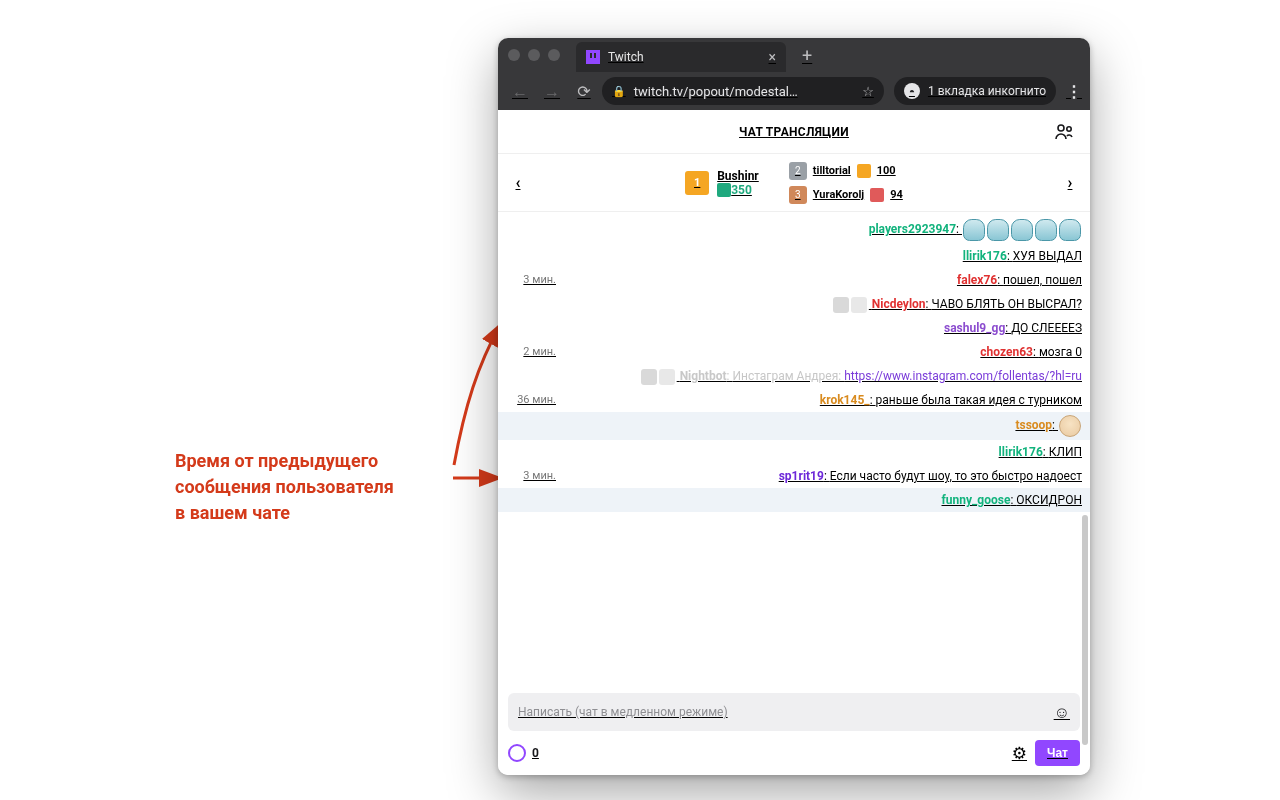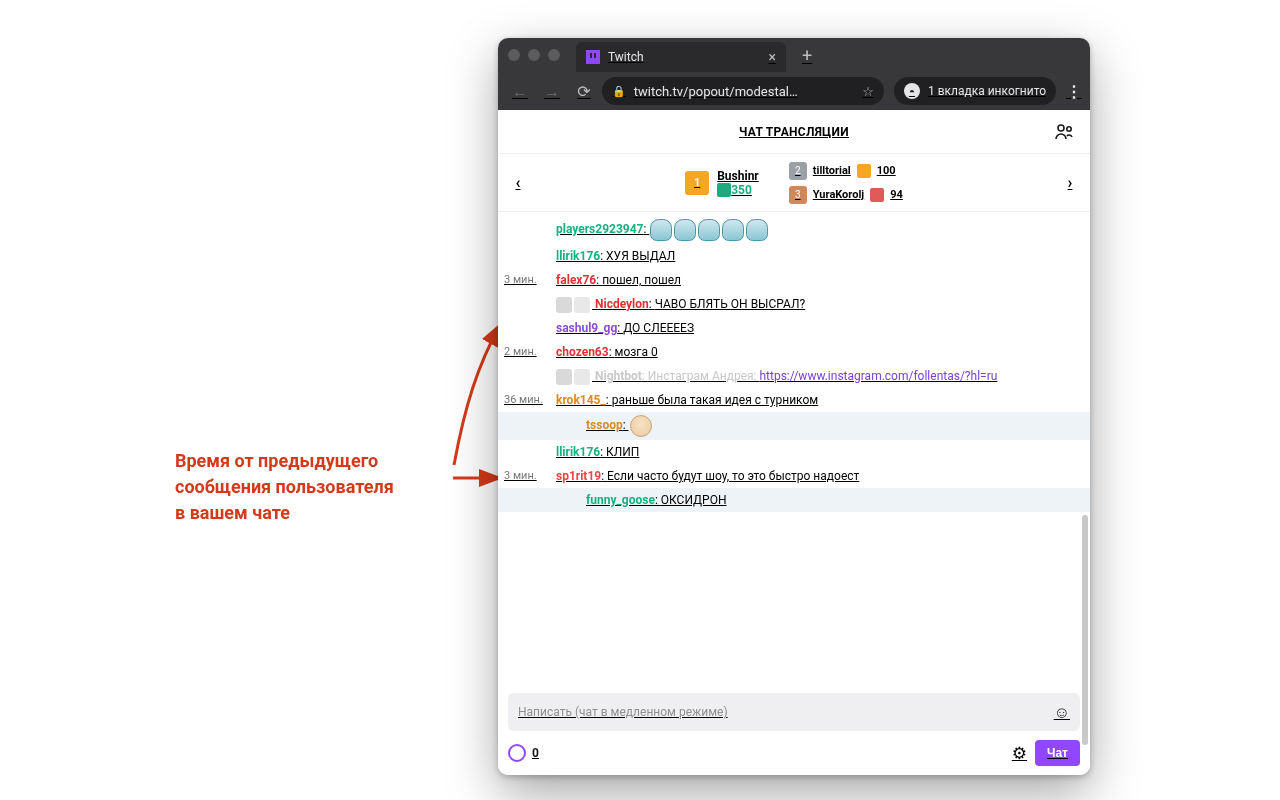--- a/index.html
+++ b/index.html
@@ -165,23 +165,23 @@
     padding: 3px 8px 3px 6px;
     line-height: 1.5;
   }
   .msg.hl { background:#eef3f8;padding-left:36px;}
   .ts {
     width: 52px;
     min-width: 52px;
     color:#777;
     font-size: 11px;
     padding-top:1px;
-    text-align:left;
-  }
-  .body { flex:1; word-wrap:break-word;}
+    text-align:right;
+  }
+  .body { flex:1; word-wrap:break-word;text-align:right;}
   .badge {
     display:inline-flex;
     width:16px;height:16px;
     background:#d9d9d9;
     border-radius:3px;
     margin-right:2px;
     vertical-align:middle;
     align-items:center;justify-content:center;
     font-size:9px;font-weight:700;color:#888;
   }
@@ -377,21 +377,21 @@
         <div class="msg hl">
           <div class="ts"></div>
           <div class="body"><span class="uname" style="color: rgb(217, 139, 31);">tssoop</span><span class="text">: </span><span class="emote face"></span></div>
         </div>
         <div class="msg">
           <div class="ts"></div>
           <div class="body"><span class="uname" style="color: rgb(18, 179, 125);">llirik176</span><span class="text">: </span><span class="text">КЛИП</span></div>
         </div>
         <div class="msg">
           <div class="ts">3 мин.</div>
-          <div class="body"><span class="uname" style="color: #ef4444;">sp1rit19</span><span class="text">: </span><span class="text">Если часто будут шоу, то это быстро надоест</span></div>
+          <div class="body"><span class="uname" style="color: #6d28d9;">sp1rit19</span><span class="text">: </span><span class="text">Если часто будут шоу, то это быстро надоест</span></div>
         </div>
         <div class="msg hl">
           <div class="ts"></div>
           <div class="body"><span class="uname" style="color: rgb(18, 179, 125);">funny_goose</span><span class="text">: </span><span class="text">ОКСИДРОН</span></div>
         </div>
       </div>
     <div class="scroll-ind"></div>
 
     <div class="input-area">
       <div class="chat-input">

